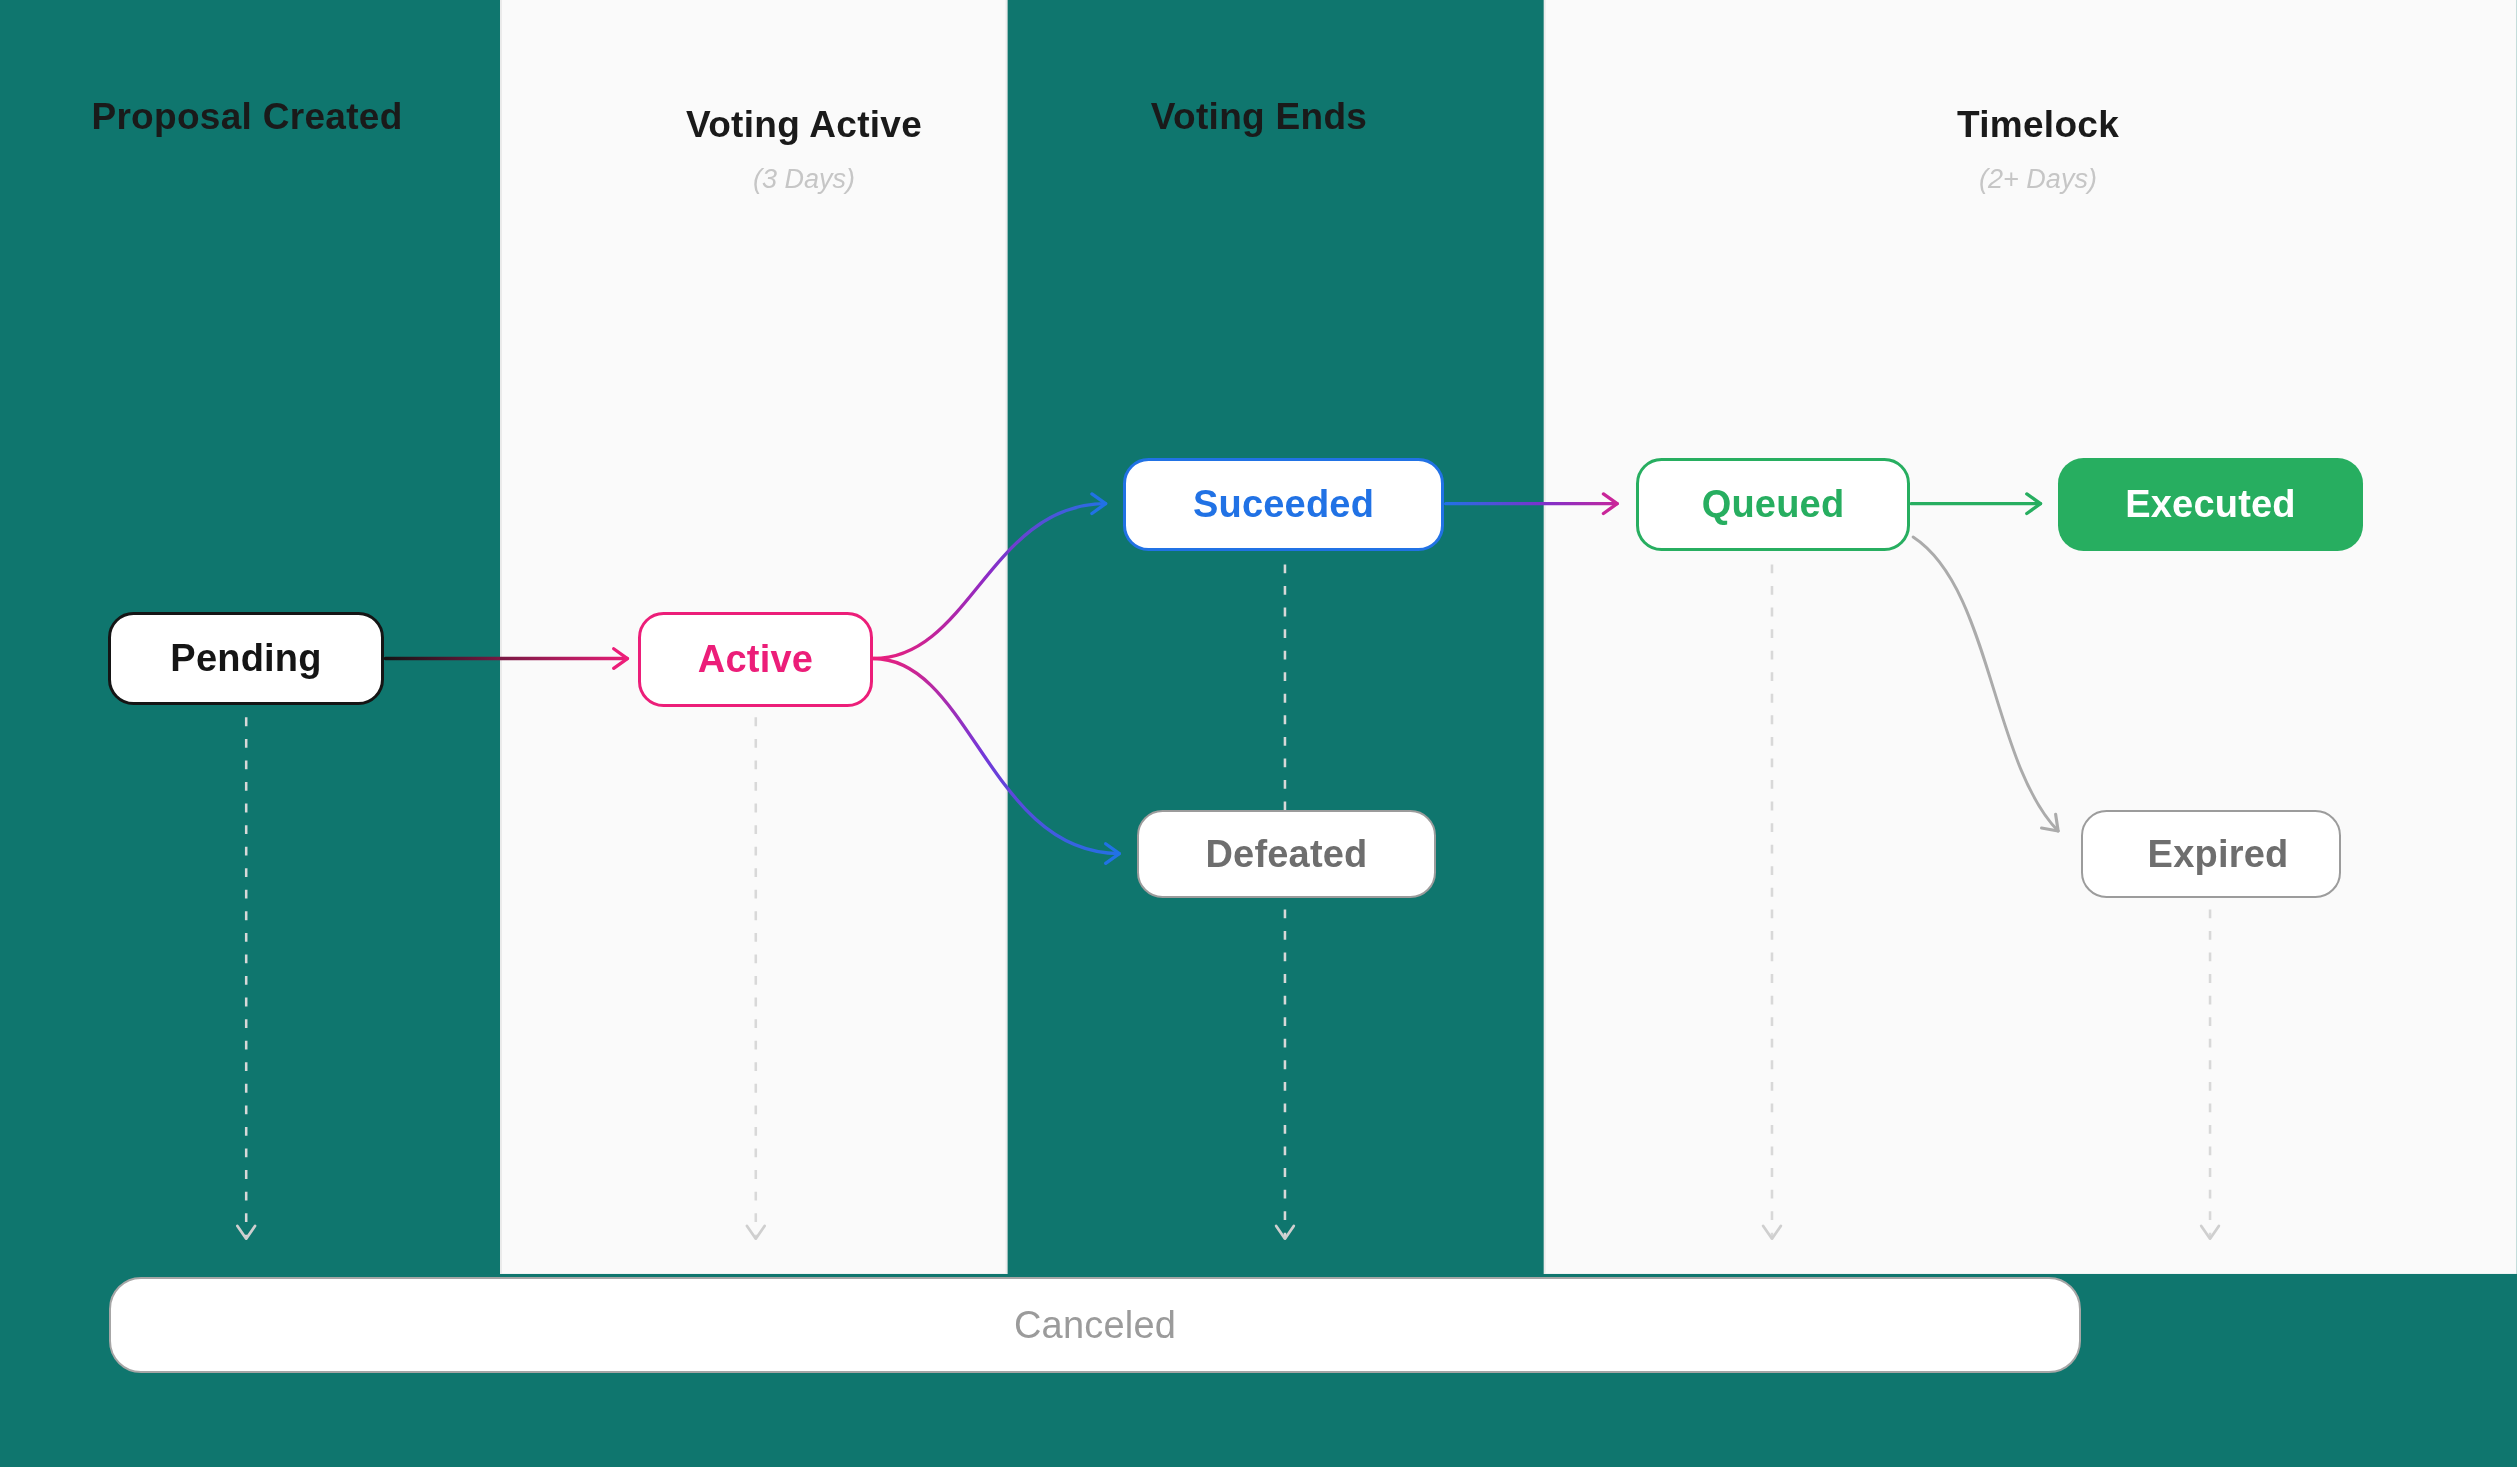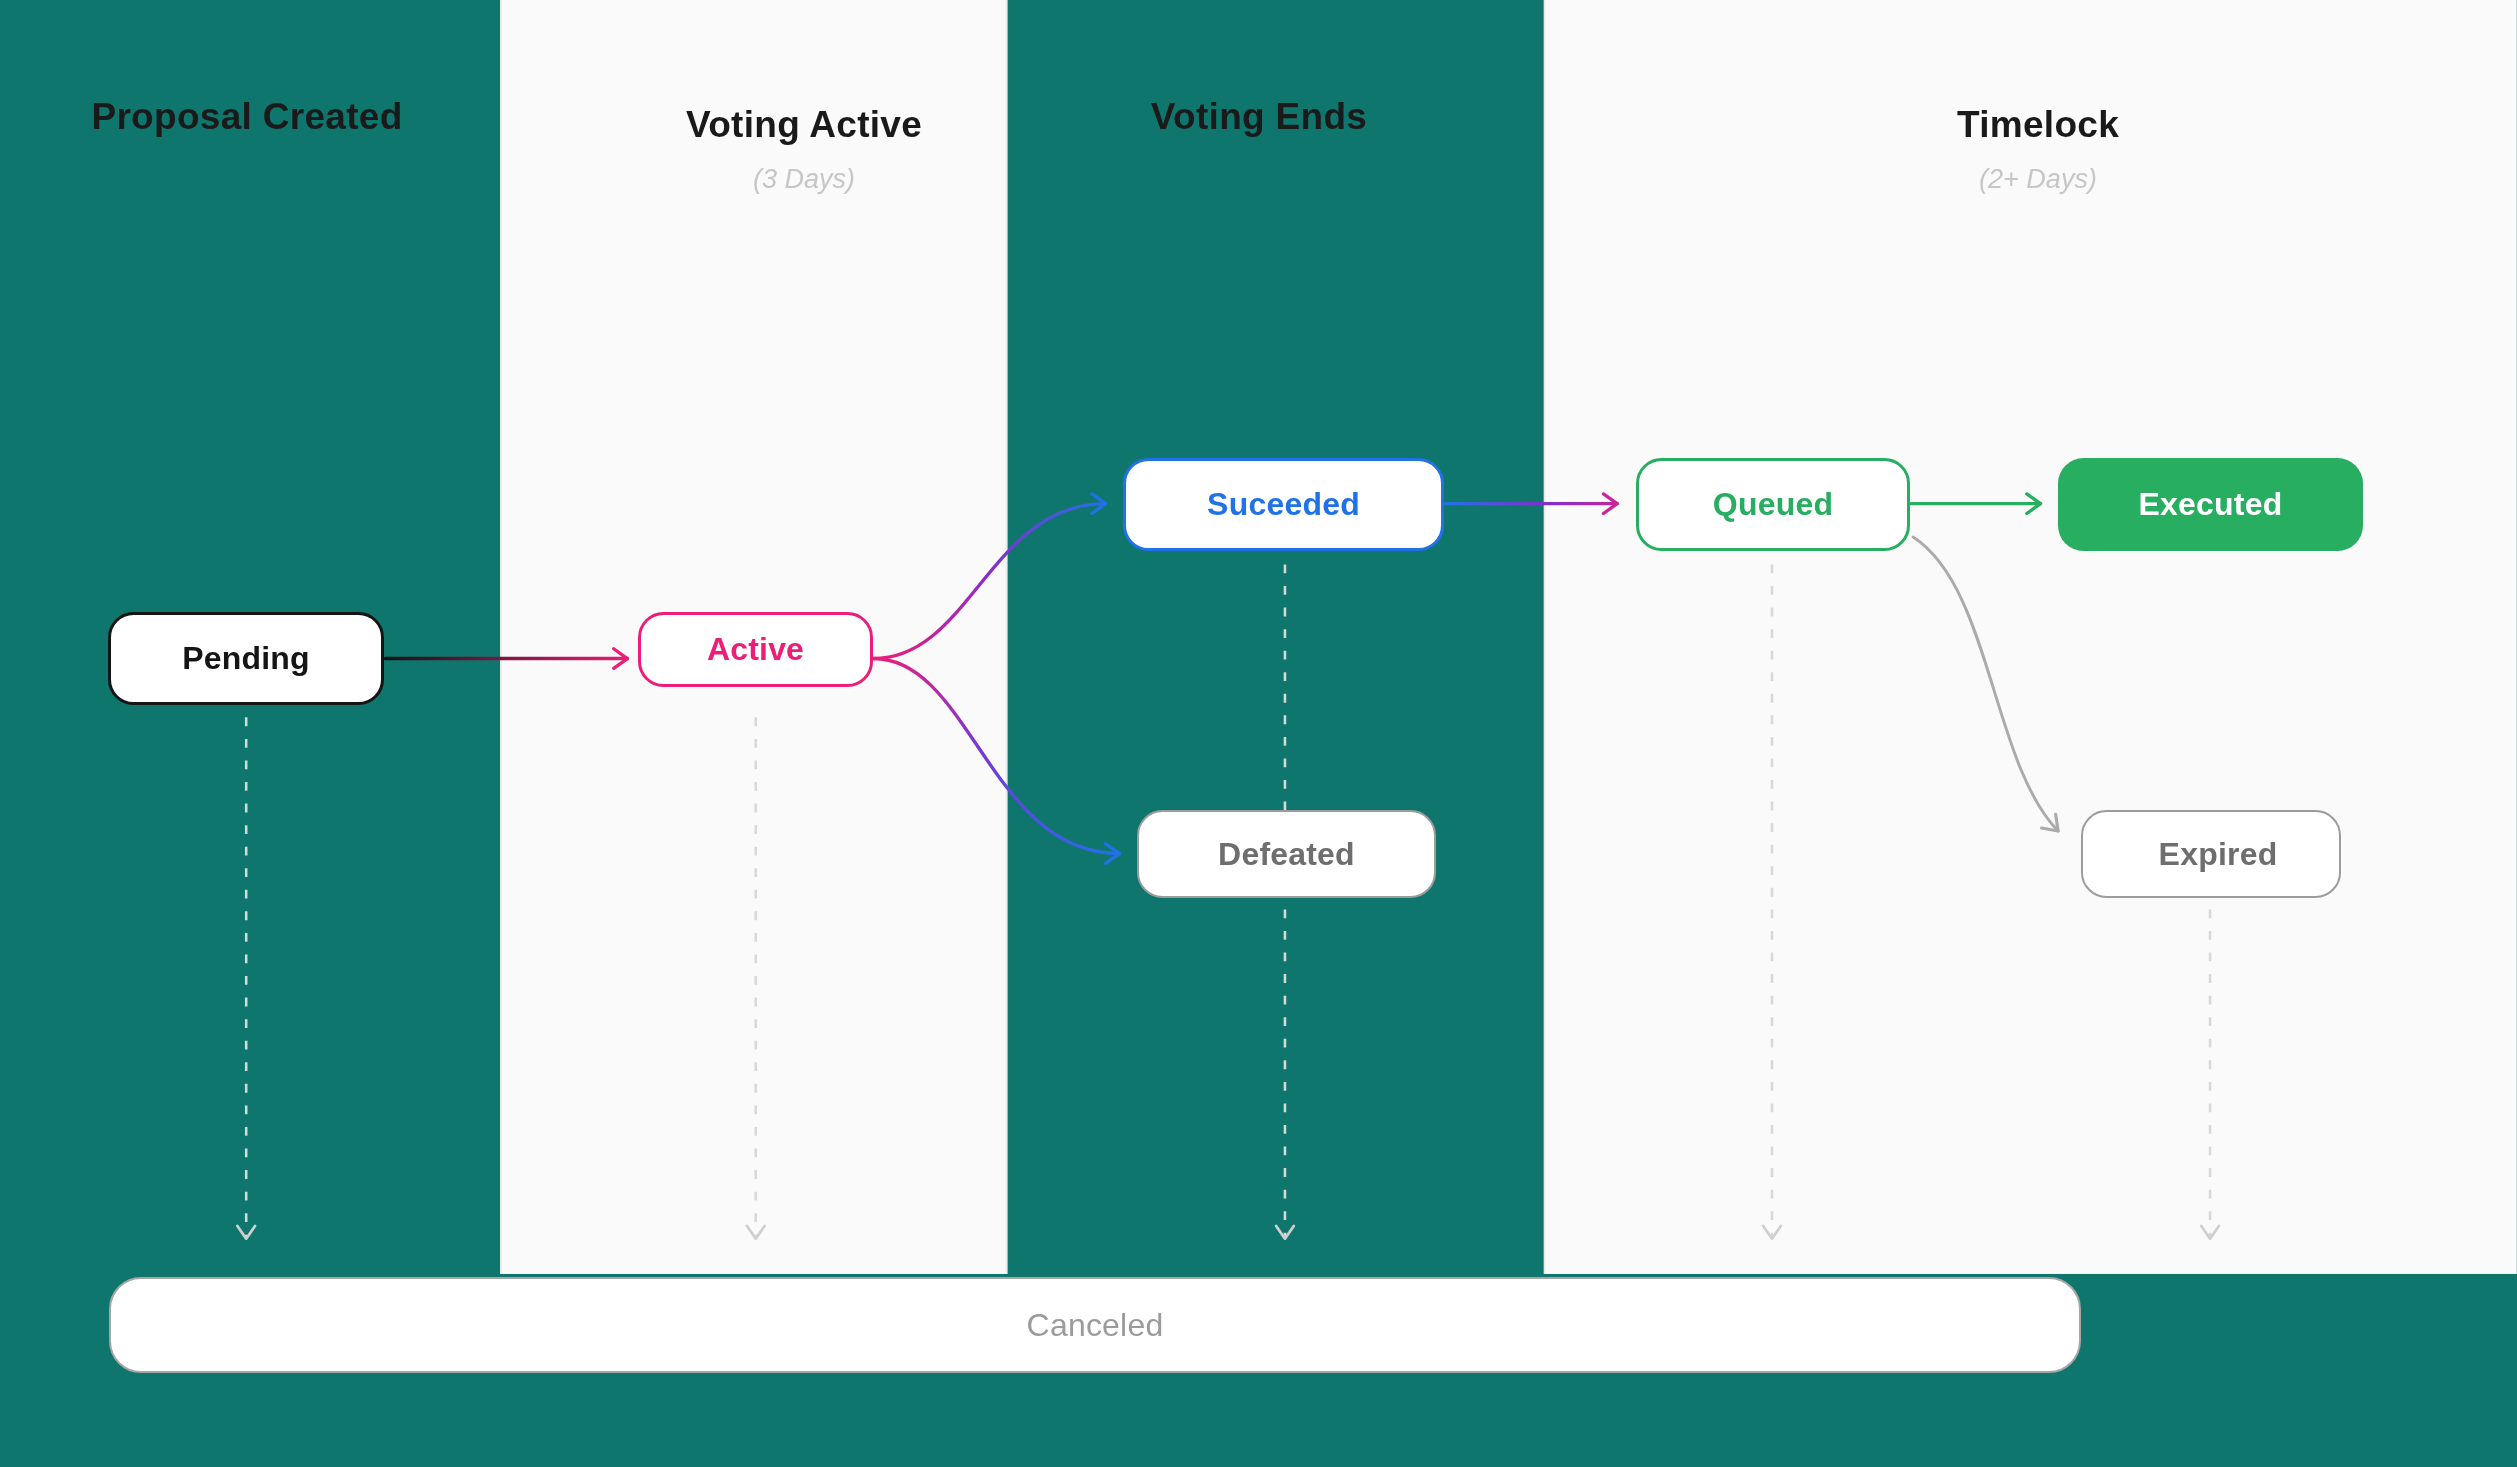--- a/index.html
+++ b/index.html
@@ -8,25 +8,25 @@
     font-family:"Liberation Sans", sans-serif; overflow:hidden;
   }
   svg.wires { position:absolute; left:0; top:0; }
 
   .phase { position:absolute; transform:translateX(-50%); text-align:center; white-space:nowrap; }
   .phase-title { font-size:37px; font-weight:700; color:#1a1a1a; letter-spacing:0.3px; }
   .phase-sub   { margin-top:17.6px; font-size:27px; font-style:italic; color:#c6c6c6; font-weight:400; }
 
   .node {
     position:absolute; display:flex; align-items:center; justify-content:center;
-    background:#ffffff; border-radius:25.5px; font-size:32px; font-weight:600;
+    background:#ffffff; border-radius:25.5px; font-size:38px; font-weight:600;
     letter-spacing:0.2px; box-sizing:border-box;
   }
   .node-pending  { left:108px;  top:612px;  width:276px;  height:93px; border:3.4px solid #151515; color:#151515; }
-  .node-active   { left:638px;  top:612px;  width:235px;  height:75px; border:3.4px solid #EC1E79; color:#EC1E79; }
+  .node-active   { left:638px;  top:612px;  width:235px;  height:95px; border:3.4px solid #EC1E79; color:#EC1E79; }
   .node-succeeded{ left:1123px; top:458px;  width:321px;  height:93px; border:3.4px solid #2172E5; color:#2172E5; }
   .node-defeated { left:1137px; top:810px;  width:299px;  height:88px; border:2.9px solid #9C9C9C; color:#6E6E6E; }
   .node-queued   { left:1636px; top:458px;  width:274px;  height:93px; border:3.4px solid #27AE60; color:#27AE60; }
   .node-executed { left:2058px; top:458px;  width:305px;  height:93px; background:#27AE60; color:#ffffff; border:none; }
   .node-expired  { left:2081px; top:810px;  width:260px;  height:88px; border:2.9px solid #9C9C9C; color:#6E6E6E;padding-left:14px; }
   .node-canceled {
     left:109px; top:1277px; width:1972px; height:96px;
     border:2.9px solid #A6A6A6; color:#9B9B9B; border-radius:32px; font-weight:500;
   }
 </style>

